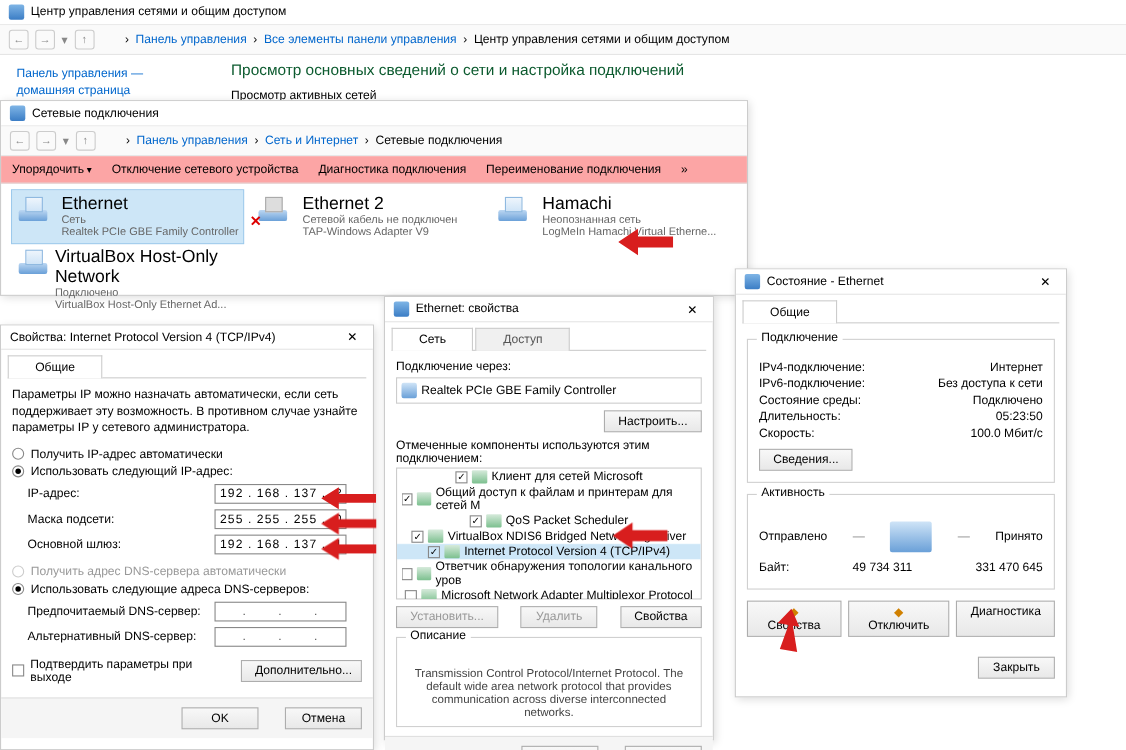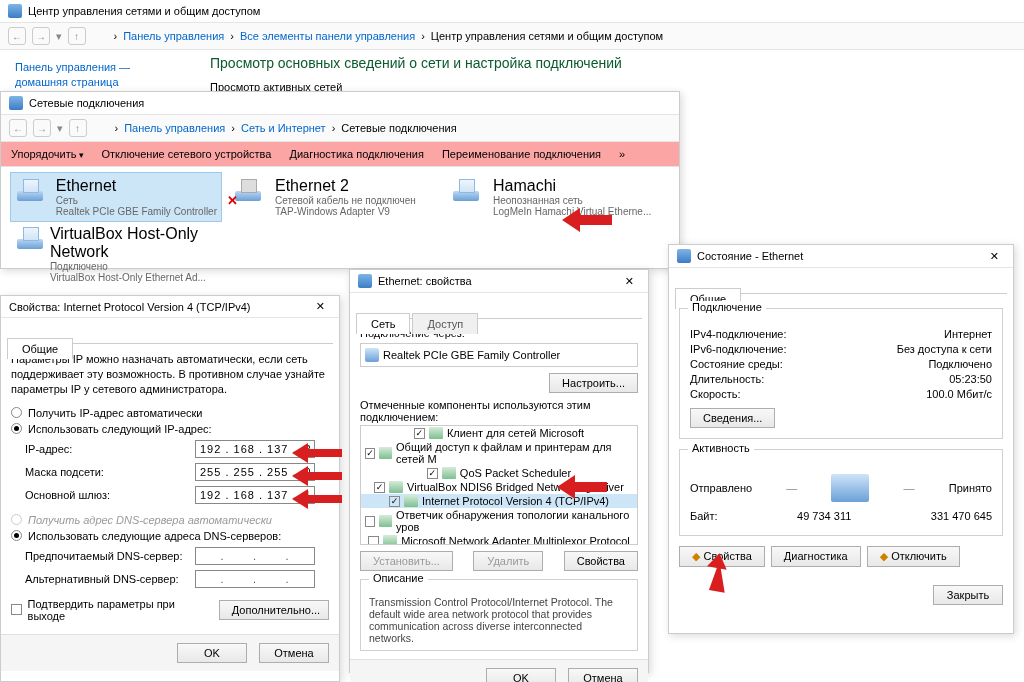--- a/index.html
+++ b/index.html
@@ -26,21 +26,21 @@
 .conn-item { width: 210px; display: flex; padding: 4px; gap: 8px; align-items: flex-start; }
 .conn-item.sel { background: #cde6f7; outline: 1px solid #9cc9ec; }
 .conn-ico { width: 34px; height: 28px; display: inline-block; position: relative; }
 .conn-ico::before { content: ""; position: absolute; width: 26px; height: 10px; background: linear-gradient(#bcd7f2,#6aa0d8); top: 14px; left: 2px; border-radius: 2px; }
 .conn-ico::after { content: ""; position: absolute; width: 14px; height: 12px; background: linear-gradient(#eef5fc,#cfe4f7); border: 1px solid #8fb9e0; top: 2px; left: 8px; }
 .conn-ico.dis::after { background: #ddd; border-color: #aaa; }
 .conn-text .l1 { font-size: 16px; }
 .conn-text .l2, .conn-text .l3 { font-size: 10px; color: #666; white-space: nowrap; overflow: hidden; text-overflow: ellipsis; max-width: 165px; }
 .red-x { color: #d00; font-weight: bold; position: absolute; margin-left: -6px; margin-top: 16px; font-size: 13px; }
 .tabs { display: flex; border-bottom: 1px solid #ccc; margin: 4px 6px 0; }
-.tab { padding: 4px 14px; border: 1px solid #ccc; border-bottom: none; background: #fff; font-size: 11px; margin-right: 2px; position: relative; top: 16px; }
+.tab { padding: 4px 24px; border: 1px solid #ccc; border-bottom: none; background: #fff; font-size: 11px; margin-right: 2px; position: relative; top: 1px; }
 .tab.inactive { background: #f0f0f0; color: #555; }
 .pane-body { padding: 8px 10px; }
 .group-box { border: 1px solid #d0d0d0; margin: 6px 0 10px; padding: 16px 10px 10px; position: relative; }
 .group-box > .legend { position: absolute; top: -8px; left: 8px; background: #fff; padding: 0 4px; font-size: 11px; }
 .row { display: flex; justify-content: space-between; margin: 3px 0; font-size: 11px; }
 .row .v { text-align: right; }
 .btn { display: inline-block; padding: 3px 12px; border: 1px solid #adadad; background: linear-gradient(#f8f8f8,#e8e8e8); font-size: 11px; min-width: 70px; text-align: center; cursor: default; }
 .btn-row { display: flex; gap: 6px; justify-content: flex-end; margin-top: 6px; }
 .activity { display: flex; justify-content: space-between; align-items: center; margin: 8px 0; }
 .activity .mid { width: 38px; height: 28px; background: linear-gradient(#cfe4f7,#6aa0d8); border-radius: 2px; }
@@ -51,23 +51,23 @@
 .check { width: 11px; height: 11px; border: 1px solid #888; display: inline-flex; align-items: center; justify-content: center; font-size: 9px; }
 .check.on::after { content: "✓"; line-height: 1; }
 .ip-row { display: flex; align-items: center; margin: 5px 0 5px 14px; }
 .ip-row label { width: 170px; font-size: 11px; }
 .ip-input { border: 1px solid #888; padding: 2px 4px; width: 120px; font-family: inherit; font-size: 11px; text-align: center; letter-spacing: 1px; }
 .ip-input.blank { color: #555; }
 .list { border: 1px solid #ccc; height: 120px; overflow: auto; font-size: 11px; }
 .list-item { display: flex; align-items: center; gap: 4px; padding: 1px 4px; justify-content: center; }
 .list-item.sel { background: #cde6f7; }
 .list-item .ico { width: 14px; height: 12px; background: linear-gradient(#d6eadb,#7cc08f); border-radius: 1px; }
-.desc-box { border: 1px solid #d0d0d0; padding: 16px 8px 6px; position: relative; margin-top: 8px; font-size: 10.5px; color: #444; }
+.desc-box { border: 1px solid #d0d0d0; padding: 26px 8px 6px; position: relative; margin-top: 8px; font-size: 10.5px; color: #444; text-align: center; }
 .desc-box .legend { position: absolute; top: -8px; left: 8px; background: #fff; padding: 0 4px; font-size: 11px; color: #000; }
-.footer-btns { display: flex; justify-content: flex-end; gap: 12px; padding: 8px 10px; border-top: 1px solid #e0e0e0; background: #f5f5f5; }
+.footer-btns { display: flex; justify-content: flex-end; gap: 24px; padding: 8px 10px; border-top: 1px solid #e0e0e0; background: #f5f5f5; }
 .red-arrow { position: absolute; pointer-events: none; }
 .red-arrow svg { display: block; }
 .small-ico { width: 14px; height: 14px; display: inline-block; background: linear-gradient(#cfe4f7,#6aa0d8); border-radius: 2px; vertical-align: middle; margin-right: 4px; }
 .disabled-text { color: #999; }
 </style>
 </head>
 <body>
 
 <div class="window" style="left:0; top:0; width:1024px; height:682px; border:none;">
   <div class="titlebar">
@@ -167,21 +167,21 @@
       <span class="conn-ico"></span>
       <div class="conn-text">
         <div class="l1">VirtualBox Host-Only Network</div>
         <div class="l2">Подключено</div>
         <div class="l3">VirtualBox Host-Only Ethernet Ad...</div>
       </div>
     </div>
   </div>
 </div>
 
-<div class="window" style="left:668px; top:244px; width:346px; height:390px;">
+<div class="window" style="left:668px; top:244px; width:302px; height:390px;">
   <div class="titlebar">
     <span class="ico"></span>
     <span>Состояние - Ethernet</span>
     <span class="close-x">✕</span>
   </div>
   <div class="tabs">
     <div class="tab">Общие</div>
   </div>
   <div class="pane-body">
     <div class="group-box">
@@ -218,22 +218,22 @@
         <span>Принято</span>
       </div>
       <div class="row">
         <span>Байт:</span>
         <span style="flex:1; text-align:center;">49 734 311</span>
         <span>331 470 645</span>
       </div>
     </div>
     <div class="btn-row" style="justify-content:flex-start;">
       <span class="btn"><span style="color:#d08000;">◆</span> <span>Свойства</span></span>
+      <span class="btn"><span style="color:#d08000;">◆</span> <span>Отключить</span></span>
       <span class="btn">Диагностика</span>
-      <span class="btn"><span style="color:#d08000;">◆</span> <span>Отключить</span></span>
     </div>
     <div class="btn-row" style="margin-top:18px;">
       <span class="btn">Закрыть</span>
     </div>
   </div>
 </div>
 
 <div class="window" style="left:349px; top:269px; width:300px; height:404px;">
   <div class="titlebar">
     <span class="ico"></span>
@@ -332,21 +332,21 @@
     </div>
     <div class="ip-row">
       <label>Маска подсети:</label>
       <input class="ip-input" value="255 . 255 . 255 .  0" style="">
     </div>
     <div class="ip-row">
       <label>Основной шлюз:</label>
       <input class="ip-input" value="192 . 168 . 137 .  1" style="">
     </div>
 
-    <div class="radio-row" style="margin-top:10px;font-style:italic;">
+    <div class="radio-row" style="margin-top:10px;">
       <span class="radio disabled"></span>
       <span class="disabled-text">Получить адрес DNS-сервера автоматически</span>
     </div>
     <div class="radio-row">
       <span class="radio on"></span>
       <span>Использовать следующие адреса DNS-серверов:</span>
     </div>
     <div class="ip-row">
       <label>Предпочитаемый DNS-сервер:</label>
       <input class="ip-input blank" value=".       .       ." style="">

